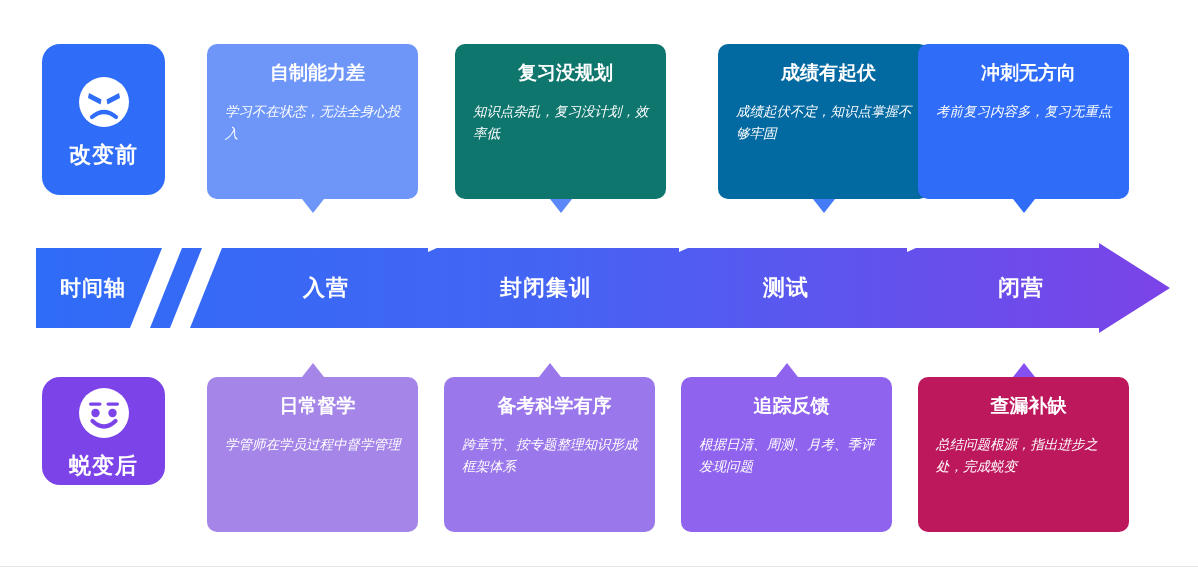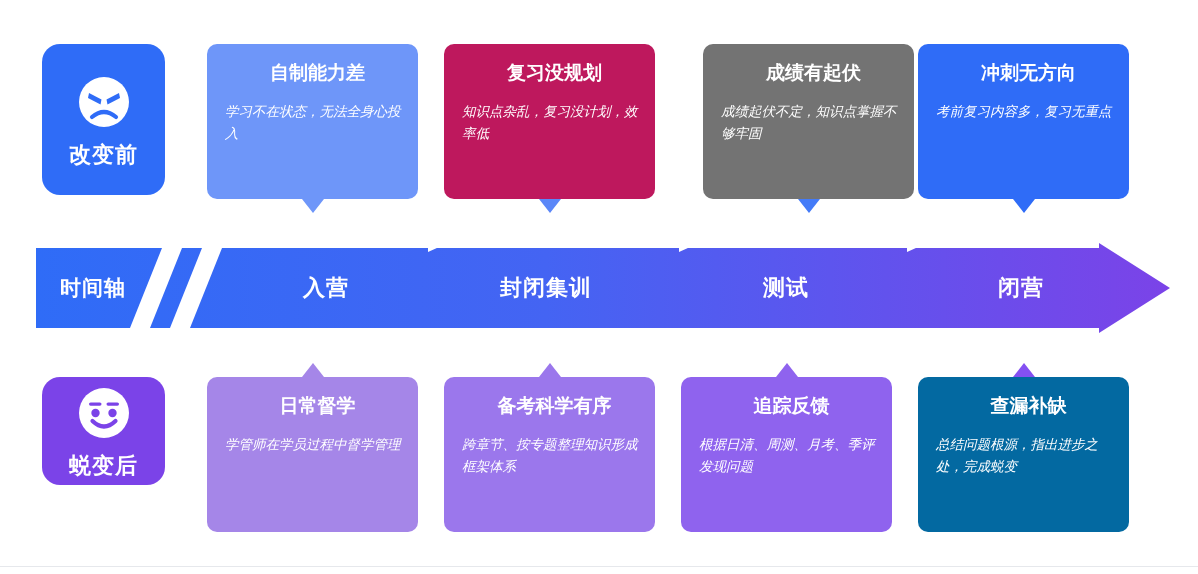--- a/index.html
+++ b/index.html
@@ -138,26 +138,26 @@
     </svg>
     <div class="side-label">蜕变后</div>
   </div>
 
   <div class="row-top">
     <div class="card" style="left:207px;background:#6e96f9;">
       <div class="c-title">自制能力差</div>
       <div class="c-desc">学习不在状态，无法全身心投入</div>
       <span class="tail tail-down" style="border-top-color:#6e96f9;"></span>
     </div>
-    <div class="card" style="left:444px;background:#be185d;">
+    <div class="card" style="left:455px;background:#0f766e;">
       <div class="c-title">复习没规划</div>
       <div class="c-desc">知识点杂乱，复习没计划，效率低</div>
       <span class="tail tail-down" style="border-top-color:#5b87f8;"></span>
     </div>
-    <div class="card" style="left:703px;background:#737373;">
+    <div class="card" style="left:718px;background:#0369a1;">
       <div class="c-title">成绩有起伏</div>
       <div class="c-desc">成绩起伏不定，知识点掌握不够牢固</div>
       <span class="tail tail-down" style="border-top-color:#447bf8;"></span>
     </div>
     <div class="card" style="left:918px;background:#2f6cf7;">
       <div class="c-title">冲刺无方向</div>
       <div class="c-desc">考前复习内容多，复习无重点</div>
       <span class="tail tail-down" style="border-top-color:#2f6cf7;"></span>
     </div>
   </div>
@@ -207,21 +207,21 @@
     <div class="card" style="left:444px;background:#9b77ec;">
       <div class="c-title">备考科学有序</div>
       <div class="c-desc">跨章节、按专题整理知识形成框架体系</div>
       <span class="tail tail-up" style="border-bottom-color:#9b77ec;"></span>
     </div>
     <div class="card" style="left:681px;background:#8f63ee;">
       <div class="c-title">追踪反馈</div>
       <div class="c-desc">根据日清、周测、月考、季评发现问题</div>
       <span class="tail tail-up" style="border-bottom-color:#8f63ee;"></span>
     </div>
-    <div class="card" style="left:918px;background:#0369a1;">
+    <div class="card" style="left:918px;background:#be185d;">
       <div class="c-title">查漏补缺</div>
       <div class="c-desc">总结问题根源，指出进步之处，完成蜕变</div>
       <span class="tail tail-up" style="border-bottom-color:#8450f2;"></span>
     </div>
   </div>
 
   <div class="footer-rule"></div>
 </div>
 
 </body></html>

